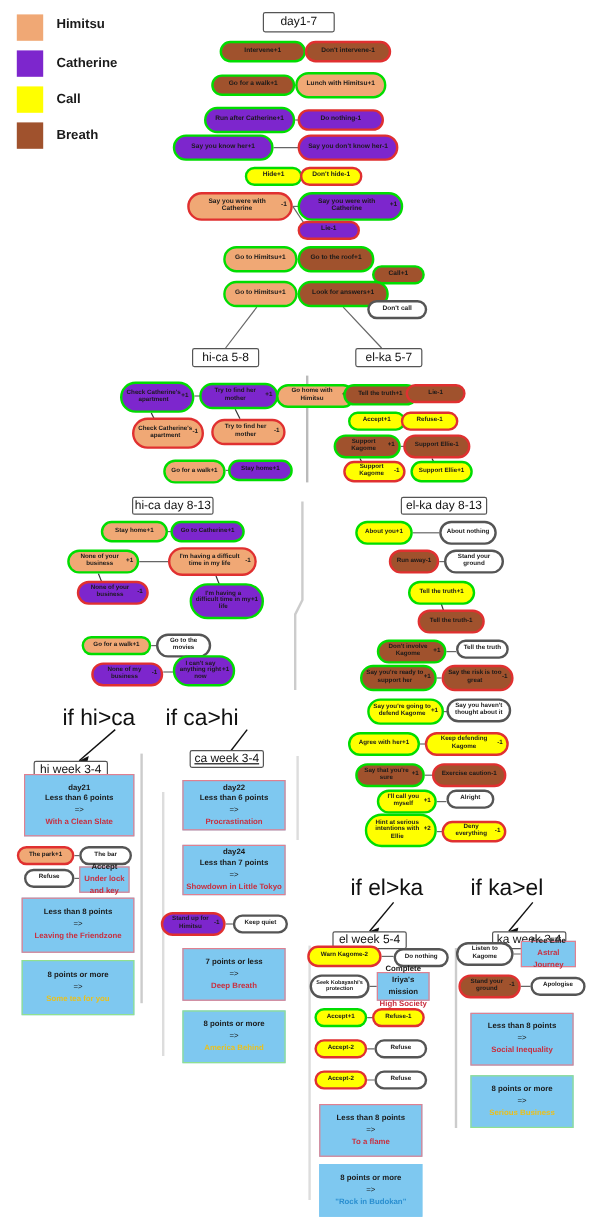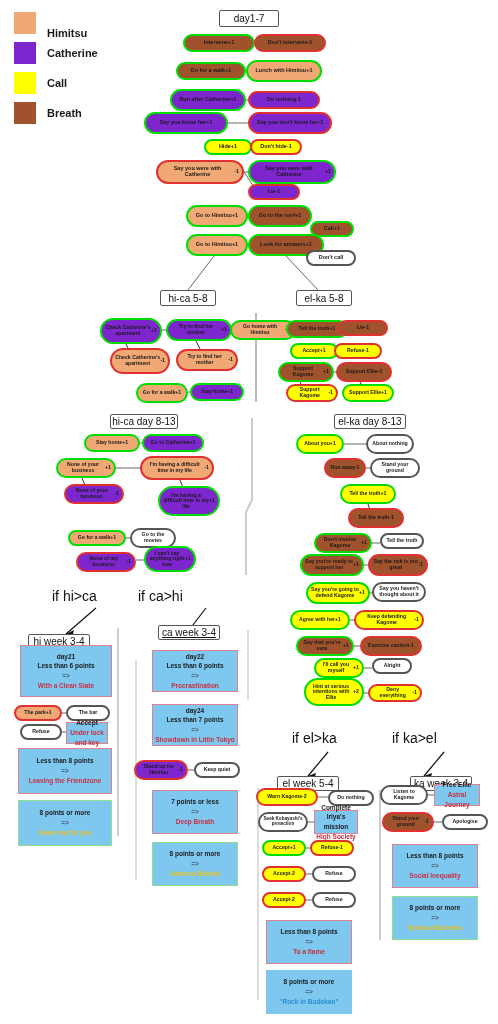--- a/index.html
+++ b/index.html
@@ -2,21 +2,21 @@
 <html><head>
 <meta charset="utf-8">
 <style>
   html,body{margin:0;padding:0;background:#ffffff;}
   body{width:498px;height:1024px;position:relative;font-family:"Liberation Sans",sans-serif;overflow:hidden;}
   #canvas{position:absolute;left:0;top:0;width:498px;height:1024px;}
   .node{position:absolute;box-sizing:border-box;display:flex;align-items:center;justify-content:center;text-align:center;border-radius:999px;border-width:2px;border-style:solid;font-weight:bold;line-height:1.08;padding:1px 3px;overflow:hidden;}
   .node .pts{font-weight:bold;}
   .hdr{position:absolute;box-sizing:border-box;border:1px solid #555;background:#fff;color:#111;
        display:flex;align-items:center;justify-content:center;font-size:10px;border-radius:2px;white-space:nowrap;}
-  .cond{position:absolute;font-size:14px;color:#111;white-space:nowrap;}
+  .cond{position:absolute;font-size:19px;color:#111;white-space:nowrap;}
   .legend-sw{position:absolute;width:22px;height:22px;}
   .legend-tx{position:absolute;font-size:11px;font-weight:bold;color:#1a1a1a;}
   .ebox{position:absolute;box-sizing:border-box;display:flex;flex-direction:column;align-items:center;justify-content:center;
         text-align:center;font-size:6.5px;line-height:1.5;border-width:1px;border-style:solid;}
   .ebox .t{color:#1a1a1a;font-weight:bold;}
   .ebox .arrow{color:#1a1a1a;}
   .ebox .res{font-weight:bold;}
   svg.lines{position:absolute;left:0;top:0;width:498px;height:1024px;pointer-events:none;}
 </style>
 </head>
@@ -96,32 +96,32 @@
     <line x1="308" y1="822" x2="314" y2="822" stroke="#666" stroke-width="1"></line>
     <line x1="306" y1="848" x2="310" y2="848" stroke="#666" stroke-width="1"></line>
     <line x1="306" y1="874" x2="312" y2="874" stroke="#666" stroke-width="1"></line>
     <line x1="306" y1="900" x2="312" y2="900" stroke="#666" stroke-width="1"></line>
     <line x1="428" y1="795" x2="434" y2="795" stroke="#666" stroke-width="1"></line>
     <line x1="434" y1="822" x2="442" y2="822" stroke="#666" stroke-width="1"></line>
   </svg>
 
   <div id="legend-layer">
       <div class="legend-sw" style="left: 14px; top: 12px; background: rgb(240, 168, 117);"></div>
-      <div class="legend-tx" style="left: 47px; top: 27px;">Himitsu</div>
+      <div class="legend-tx" style="left: 47px; top: 14px;">Himitsu</div>
       <div class="legend-sw" style="left: 14px; top: 42px; background: rgb(125, 38, 205);"></div>
       <div class="legend-tx" style="left: 47px; top: 47px;">Catherine</div>
       <div class="legend-sw" style="left: 14px; top: 72px; background: rgb(255, 255, 0);"></div>
       <div class="legend-tx" style="left: 47px; top: 77px;">Call</div>
       <div class="legend-sw" style="left: 14px; top: 102px; background: rgb(160, 82, 45);"></div>
       <div class="legend-tx" style="left: 47px; top: 107px;">Breath</div>
     </div>
   <div id="header-layer">
       <div class="hdr" style="left: 219px; top: 10px; width: 60px; height: 17px;">day1-7</div>
       <div class="hdr" style="left: 160px; top: 290px; width: 56px; height: 16px;">hi-ca 5-8</div>
-      <div class="hdr" style="left: 296px; top: 290px; width: 56px; height: 16px;">el-ka 5-8</div>
+      <div class="hdr" style="left: 296px; top: 290px; width: 56px; height: 16px;">el-ka 5-7</div>
       <div class="hdr" style="left: 110px; top: 414px; width: 68px; height: 15px;">hi-ca day 8-13</div>
       <div class="hdr" style="left: 334px; top: 414px; width: 72px; height: 15px;">el-ka day 8-13</div>
       <div class="hdr" style="left: 28px; top: 634px; width: 62px; height: 15px;">hi week 3-4</div>
       <div class="hdr" style="left: 158px; top: 625px; width: 62px; height: 15px; text-decoration: underline;">ca week 3-4</div>
       <div class="hdr" style="left: 277px; top: 776px; width: 62px; height: 15px;">el week 5-4</div>
       <div class="hdr" style="left: 410px; top: 776px; width: 62px; height: 15px;">ka week 3-4</div>
     </div>
   <div id="cond-layer">
       <div class="cond" style="left: 52px; top: 588px;">if hi&gt;ca</div>
       <div class="cond" style="left: 138px; top: 588px;">if ca&gt;hi</div>

